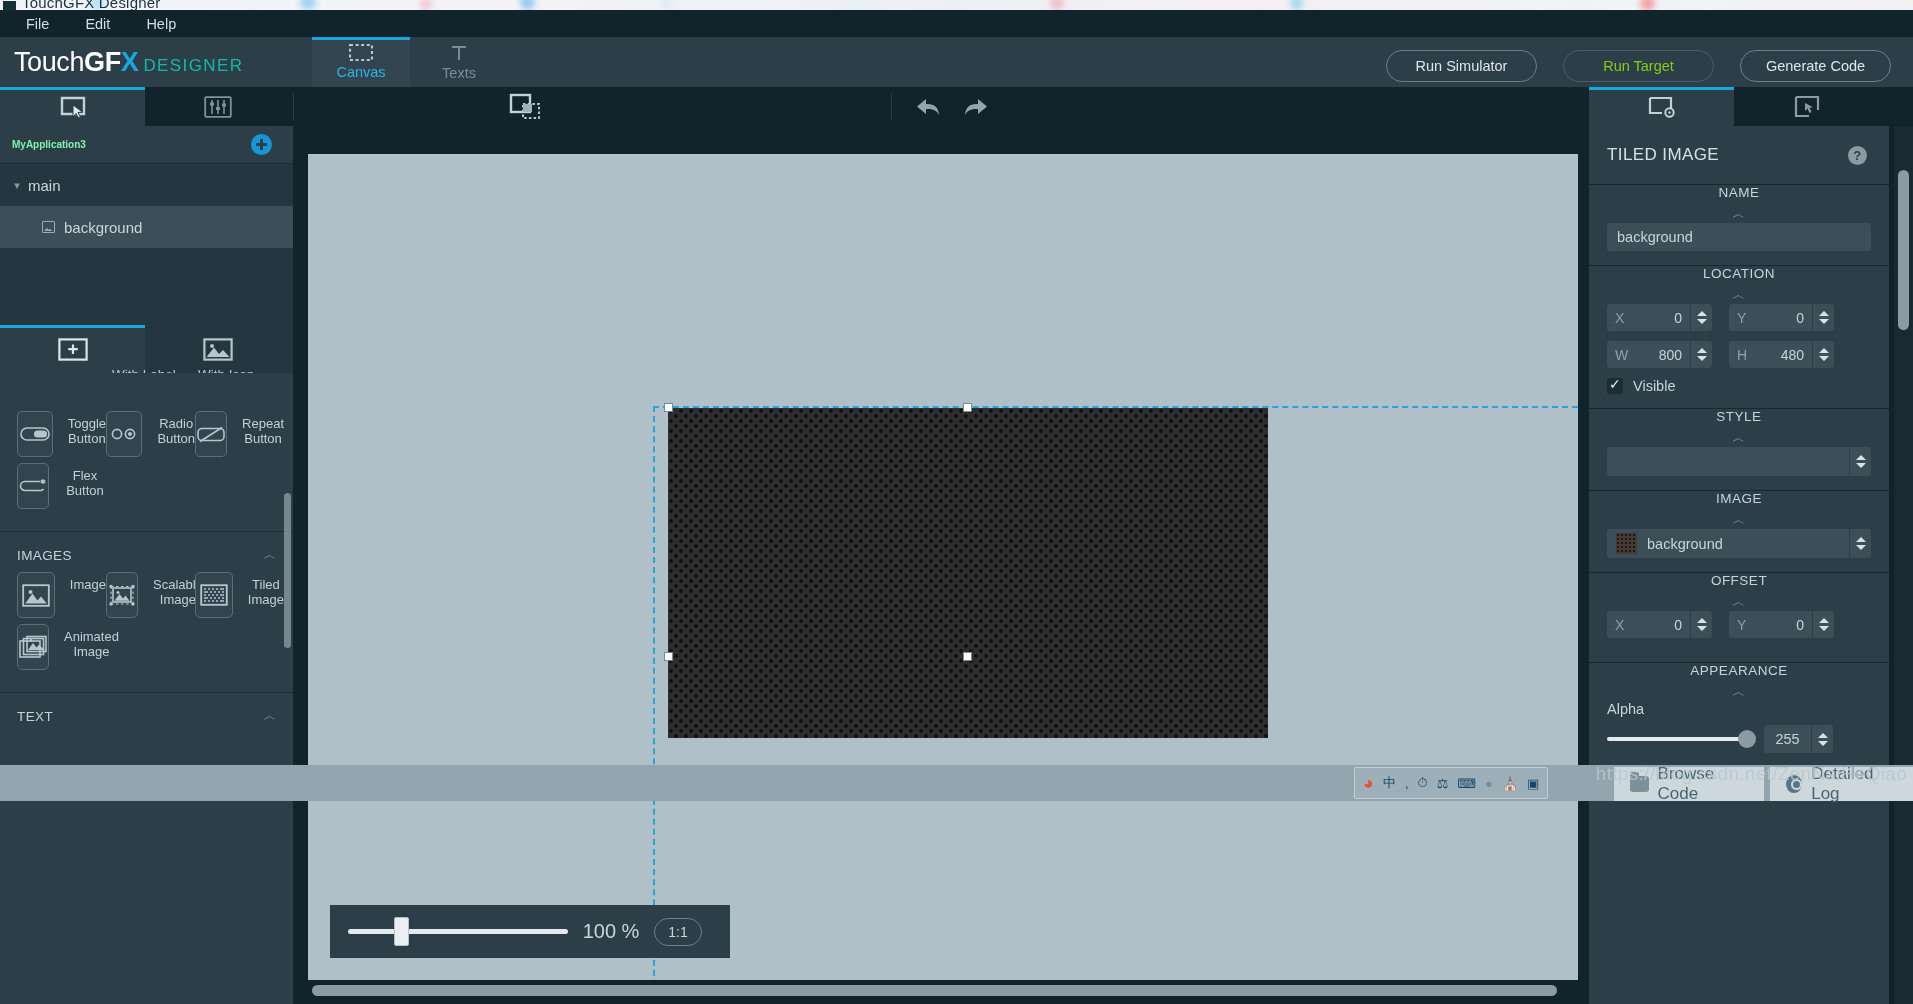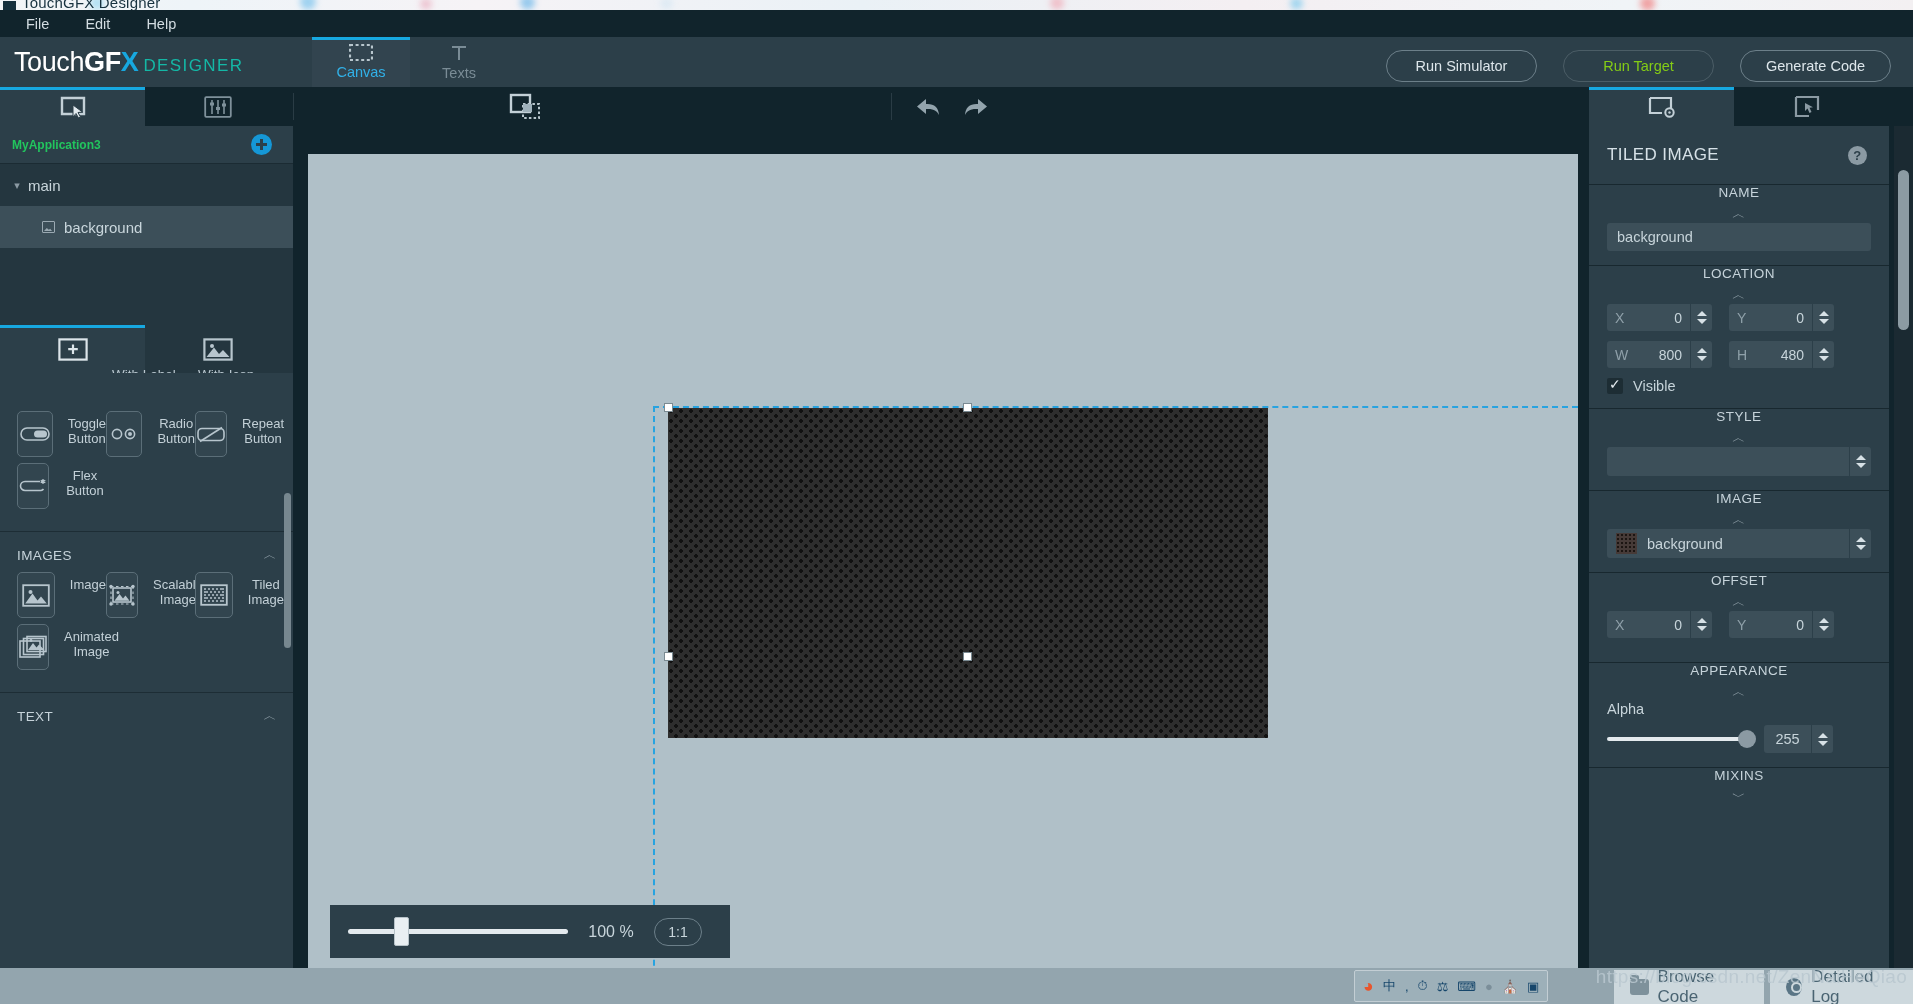--- a/index.html
+++ b/index.html
@@ -4,21 +4,21 @@
 <style>
   * { box-sizing: border-box; margin: 0; padding: 0; }
   html, body {
     width: 1913px; height: 1004px;
     background: #b0c0c8;
     font-family: "Liberation Sans", sans-serif;
     overflow: hidden;
   }
   .app {
     position: relative;
-    width: 1913px; height: 1004px;
+    width: 1913px; height: 801px;
     background: #1a2a33;
   }
 
   
   .os-strip {
     position: absolute; left: 0; top: 0; width: 1913px; height: 10px;
     background: linear-gradient(90deg,#f2f5f7 0%,#eef4f8 10%,#f6f3f6 25%,#eaf1f6 45%,#f4eff2 65%,#f0f4f7 85%,#f3f0f2 100%);
     overflow: hidden;
   }
   .os-strip .blob { position:absolute; border-radius:50%; filter: blur(3px); opacity:.55;}
@@ -90,21 +90,21 @@
   
   .leftpanel {
     position: absolute; left:0; top:126px; width:293px; height:878px;
     background:#2c3f49;
   }
   .tree-header {
     position:absolute; left:0; top:0; width:293px; height:37px;
     background:#2c3f49; display:flex; align-items:center;
   }
   .tree-header .proj {
-    font-size:12px; color:#22c55e; font-weight:700; margin-left:12px;
+    font-size:10px; color:#86efac; font-weight:700; margin-left:12px;
   }
   .plus-btn {
     position:absolute; right:21px; top:8px; width:21px; height:21px; border-radius:50%;
     background:#1597d6; display:flex; align-items:center; justify-content:center;
   }
   .plus-btn::before { content:""; position:absolute; width:11px; height:2.6px; background:#2c3f49;}
   .plus-btn::after  { content:""; position:absolute; width:2.6px; height:11px; background:#2c3f49;}
 
   .tree-body {
     position:absolute; left:0; top:37px; width:293px; height:162px;
@@ -170,21 +170,21 @@
   .dash-h { position:absolute; height:0; border-top:2px dashed #27a3e0; }
   .dash-v { position:absolute; width:0; border-left:2px dashed #27a3e0; }
   .handle { position:absolute; width:9px; height:9px; background:#fff; border:1px solid #7a8a92; }
 
   .zoombar {
     position:absolute; left:22px; bottom:22px; width:400px; height:53px;
     background:#2c3f49; display:flex; align-items:center; padding:0 18px; gap:14px;
   }
   .zs-track { position:relative; width:220px; height:5px; background:#e4eaee; border-radius:3px;}
   .zs-thumb { position:absolute; left:46px; top:-12px; width:15px; height:29px; background:#e9eff2; border-radius:2px; border:1px solid #b6c2c8;}
-  .zpct { font-size:16px; color:#c8d5db; width:58px; text-align:center;}
+  .zpct { font-size:20px; color:#c8d5db; width:58px; text-align:center;}
   .onebtn { width:48px; height:28px; border:1px solid #6c7f89; border-radius:14px; color:#c8d5db; font-size:14px; display:flex; align-items:center; justify-content:center;}
 
   .hscroll-outer { position:absolute; left:15px; bottom:7px; width:1270px; height:13px; background:#11242c;}
   .hscroll { position:absolute; left:4px; top:1px; width:1245px; height:11px; background:#8c9ba3; border-radius:6px;}
 
   
   .rightpanel {
     position:absolute; left:1589px; top:87px; width:324px; height:917px;
     background:#11242c;
   }

